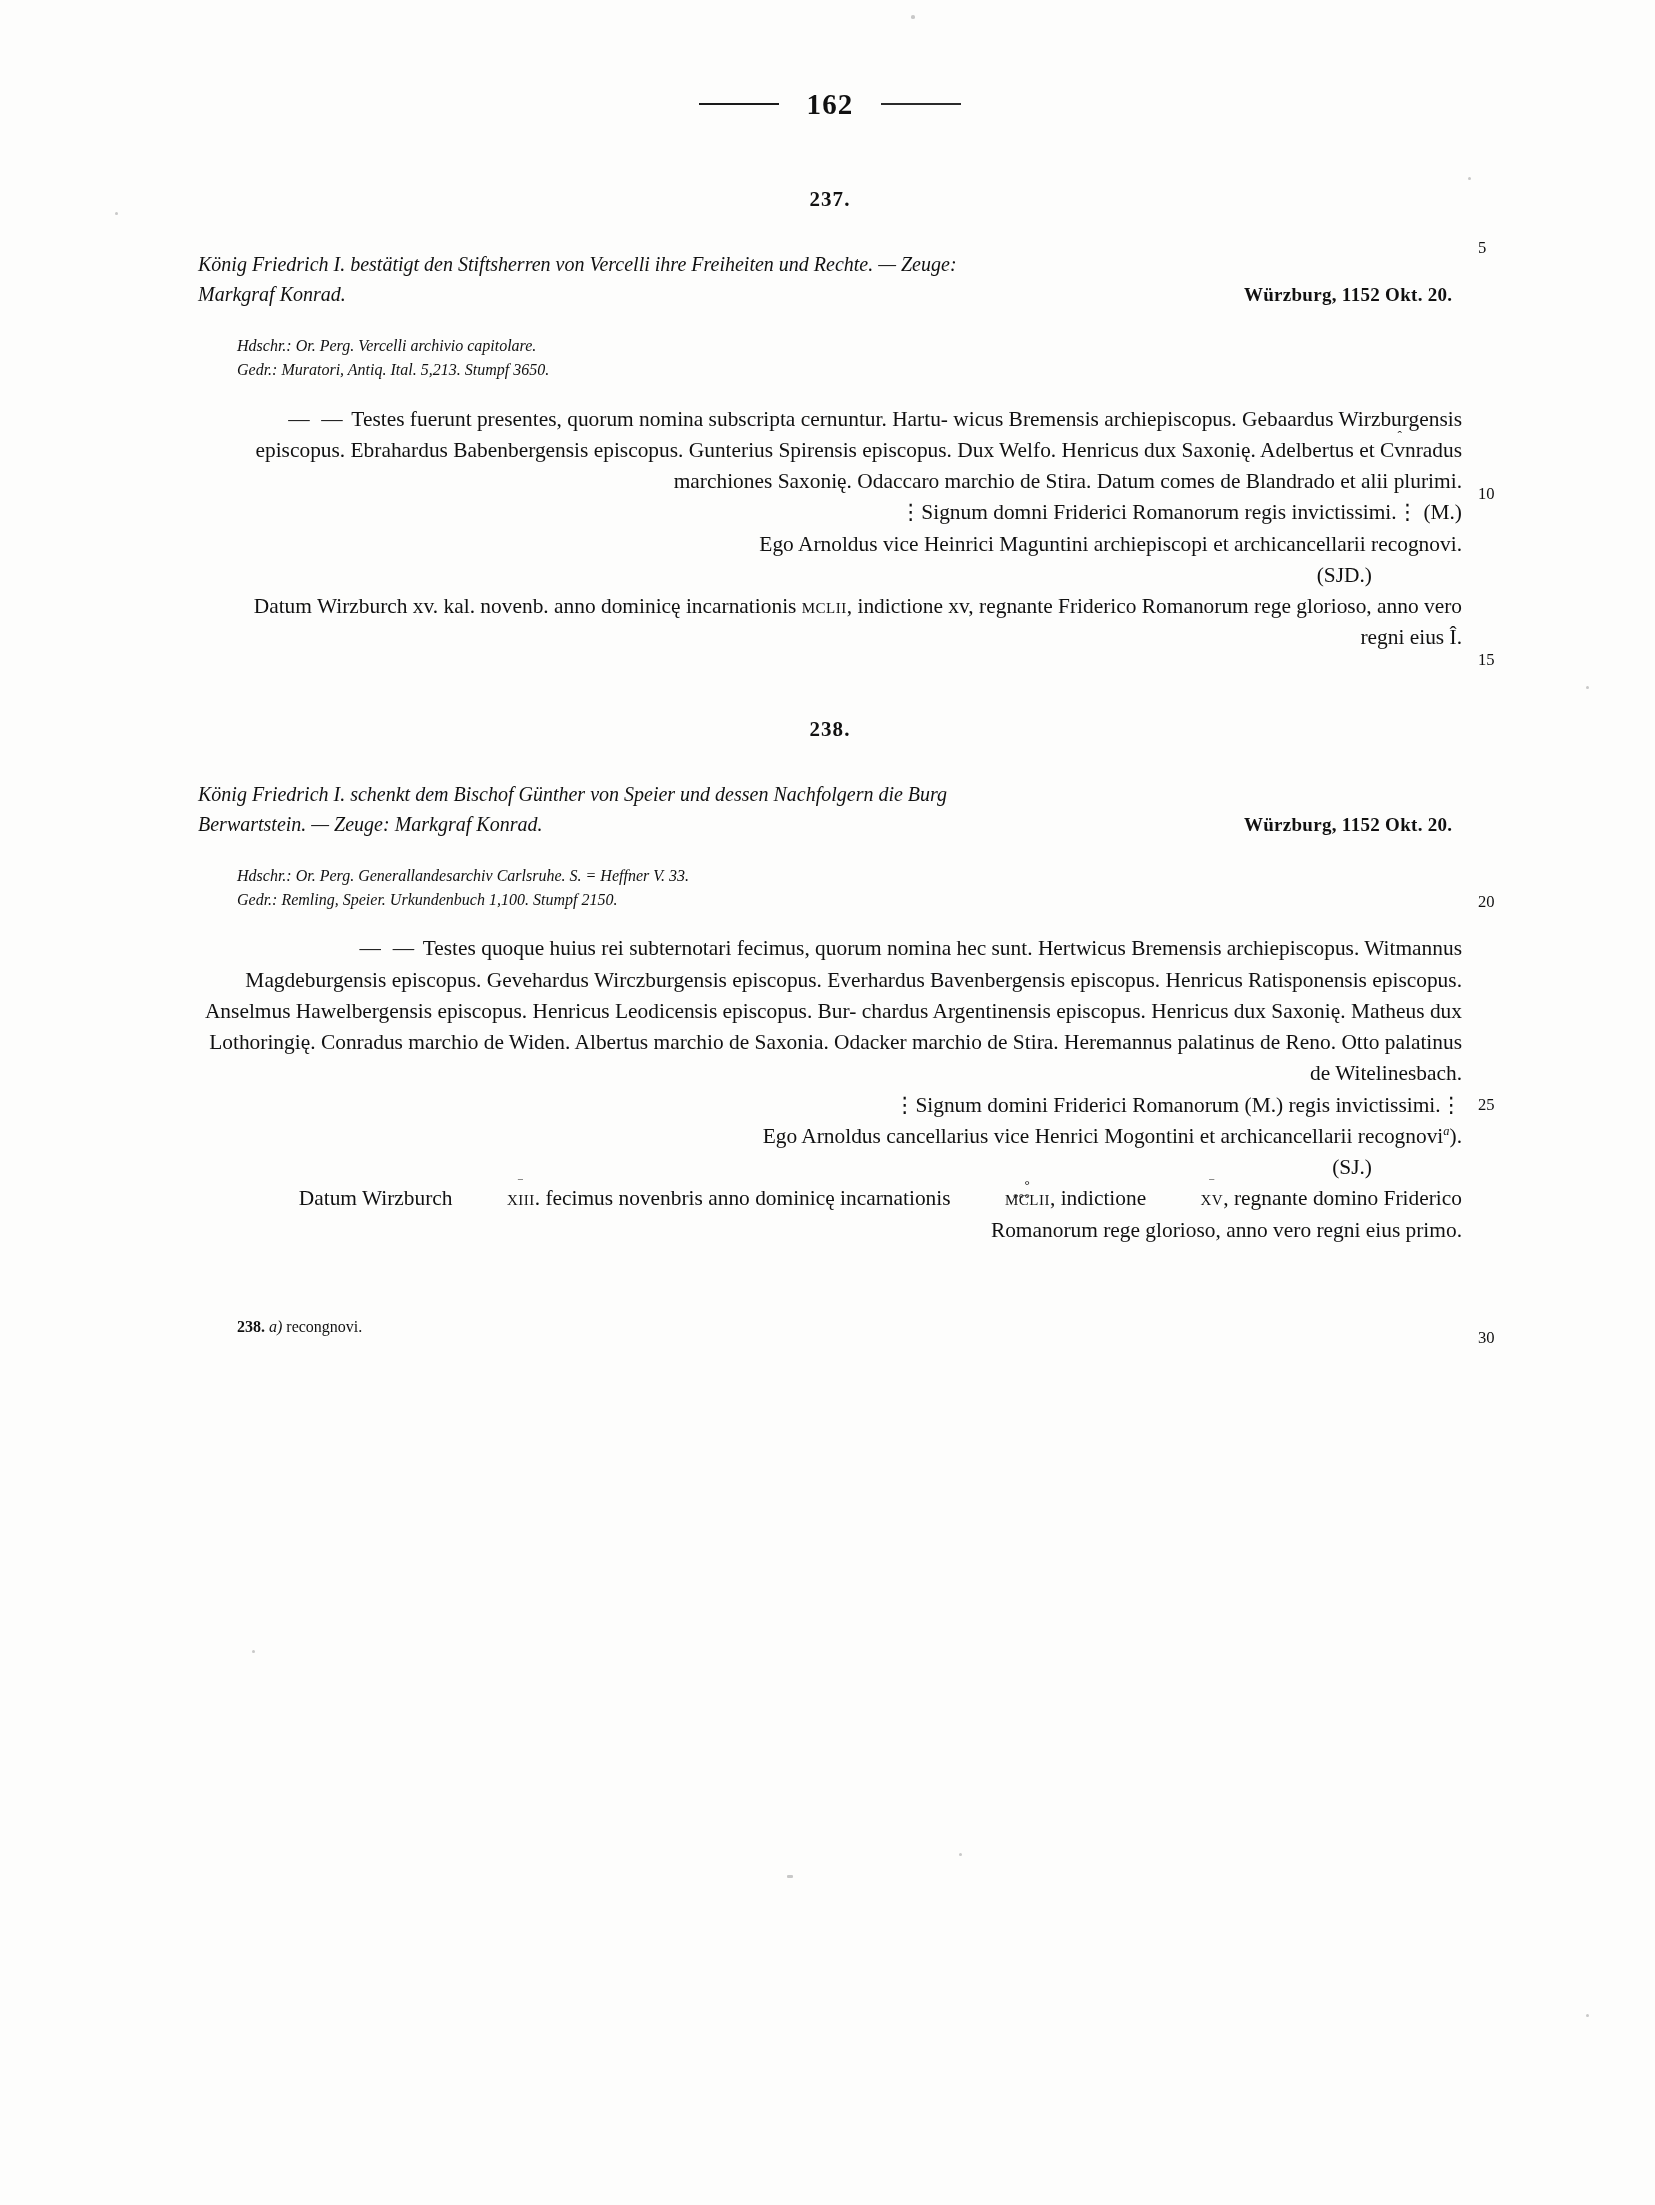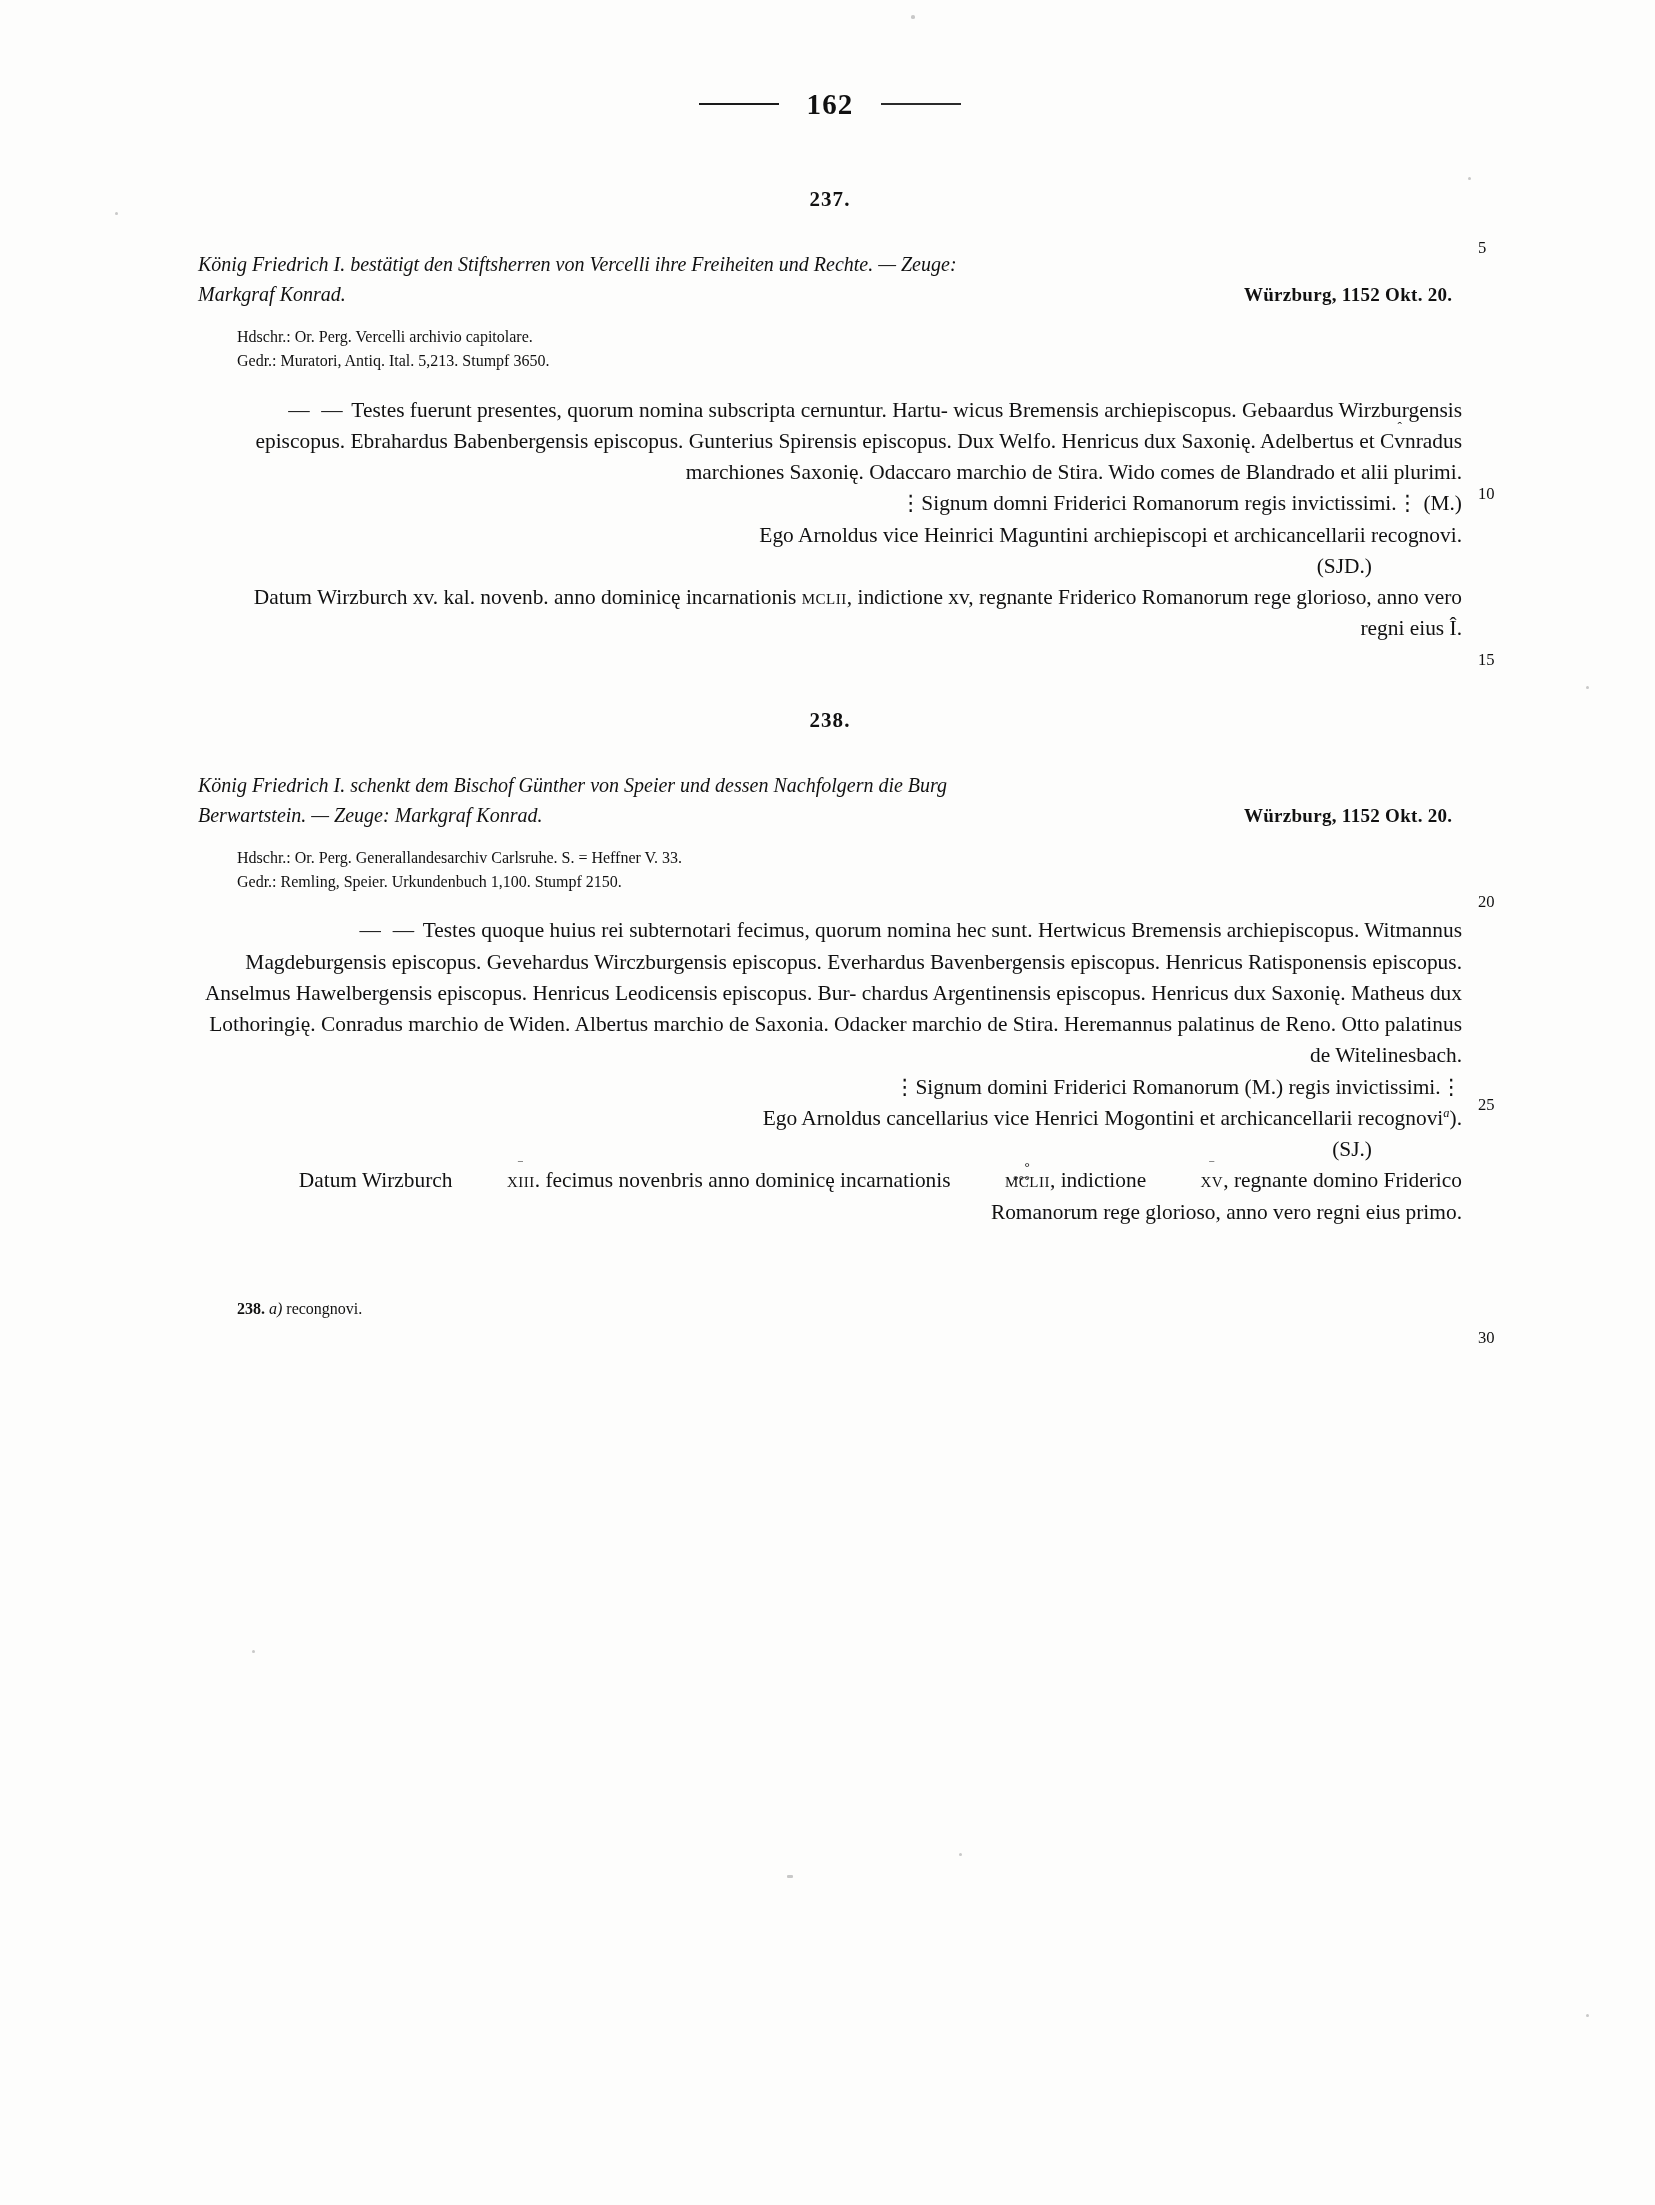--- a/index.html
+++ b/index.html
@@ -79,22 +79,23 @@
   .place-date {
     font-style: normal;
     font-weight: bold;
     font-size: 19px;
     white-space: nowrap;
     letter-spacing: 0.3px;
     padding-right: 9.6px;
   }
 
   .sources {
-    margin-top: 15px;
+    margin-top: 24px;
     margin-left: 39px;
+    font-style: italic;
     font-size: 16px;
     line-height: 1.5;
   }
   .sources .src-line { display: block; }
 
   .body-text {
     margin-top: 21.4px;
     font-size: 21.4px;
     line-height: 1.46;
     text-align: justify;
@@ -199,21 +200,21 @@
       <div class="sources">
         <span class="src-line">Hdschr.: Or. Perg. Vercelli archivio capitolare.</span>
         <span class="src-line">Gedr.: Muratori, Antiq. Ital. 5,213.   Stumpf 3650.</span>
       </div>
 
       <div class="body-text">
         <p><span class="para-dashes">— —</span><span>Testes fuerunt presentes, quorum nomina subscripta cernuntur. Hartu-</span>
           <span>wicus Bremensis archiepiscopus.  Gebaardus Wirzburgensis episcopus.  Ebrahardus</span>
           <span>Babenbergensis episcopus.  Gunterius Spirensis episcopus.  Dux Welfo.  Henricus dux</span>
           <span>Saxoni</span><span>ę</span><span>.  Adelbertus et C</span><span class="over">v<span class="mark">ˆ</span></span><span>nradus marchiones Saxoni</span><span>ę</span><span>.  Odaccaro marchio de Stira.</span>
-          <span>Wido comes de Blandrado et alii plurimi.</span></p>
+          <span>Datum comes de Blandrado et alii plurimi.</span></p>
 
         <p class="indent-para sign-mark">⋮Signum domni Friderici Romanorum regis invictissimi.⋮  (M.)</p>
 
         <p class="indent-para">Ego Arnoldus vice Heinrici Maguntini archiepiscopi et archicancellarii recognovi.</p>
 
         <p class="right-para">(SJD.)</p>
 
         <p class="indent-para"><span>Datum Wirzburch xv. kal. novenb. anno dominic</span><span>ę</span><span> incarnationis </span><span class="smallcap">mclii</span><span>, indictione xv,</span>
           <span>regnante Friderico Romanorum rege glorioso, anno vero regni eius Î.</span></p>
       </div>

